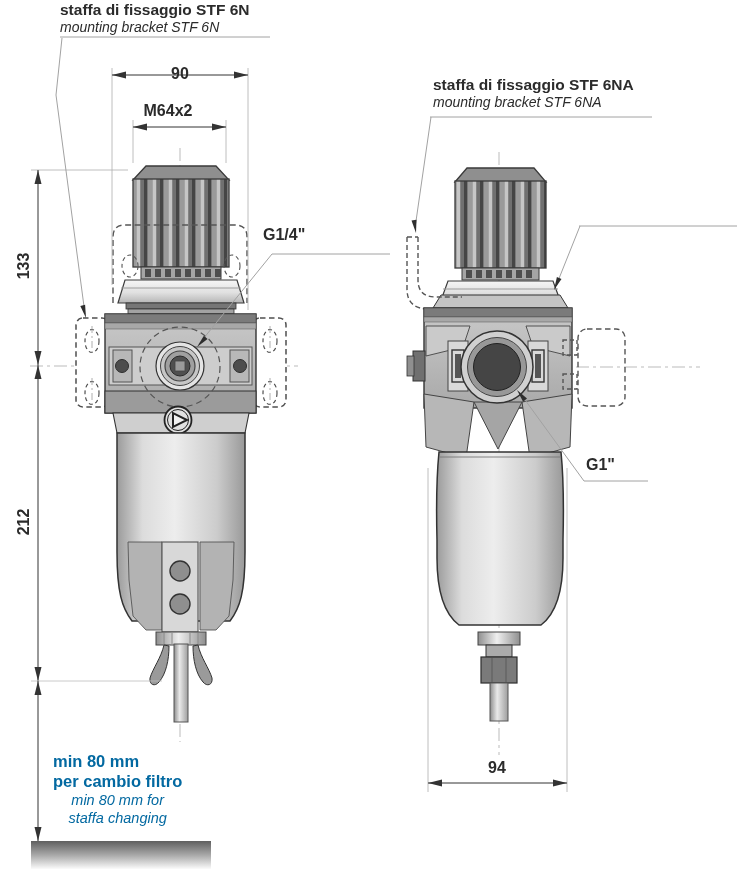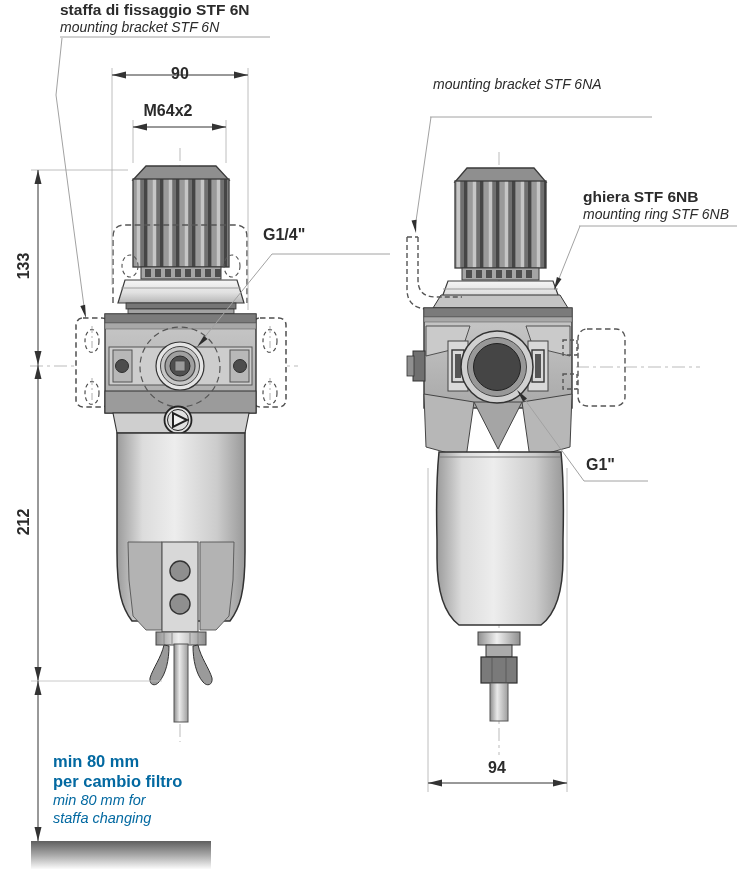--- a/index.html
+++ b/index.html
@@ -8,21 +8,21 @@
   .stage svg{position:absolute;left:0;top:0;}
   .lbl{position:absolute;color:#2b2b2b;white-space:nowrap;}
   .lbl .t{display:block;font-weight:bold;font-size:15.5px;line-height:18px;}
   .lbl .s{display:block;font-style:italic;font-size:14px;line-height:17px;}
   .dim{position:absolute;font-weight:bold;font-size:16px;color:#2b2b2b;
        text-align:center;white-space:nowrap;}
   .vdim{width:70px;transform:rotate(-90deg);transform-origin:center;}
   .port{position:absolute;font-weight:bold;font-size:16px;color:#2b2b2b;white-space:nowrap;}
   .clearance{position:absolute;color:#0369a1;white-space:nowrap;}
   .clearance .b{display:block;font-weight:bold;font-size:16.5px;line-height:20px;}
-  .clearance .i{display:block;font-style:italic;font-size:14.5px;line-height:18px;}
+  .clearance .i{display:block;font-style:italic;font-size:14.5px;line-height:18px;text-align:center;}
 </style>
 </head>
 <body>
 
 <div class="stage">
 
 <svg width="754" height="871" viewBox="0 0 754 871">
   <defs>
     <pattern id="knurl" width="16" height="10" patternUnits="userSpaceOnUse">
       <rect width="16" height="10" fill="#6b6b6b"></rect>
@@ -293,27 +293,24 @@
 
   <rect x="31" y="841" width="180" height="28" fill="url(#gradFloor)"></rect>
 </svg>
 
 <div class="lbl" style="left:60px;top:1px;">
   <span class="t">staffa di fissaggio STF 6N</span>
   <span class="s">mounting bracket STF 6N</span>
 </div>
 
 <div class="lbl" style="left:433px;top:76px;">
+  <span class="t">staffa di fissaggio STF 6NA</span>
   <span class="s">mounting bracket STF 6NA</span>
 </div>
 
-<div class="lbl" style="left:583px;top:188px;">
-  <span class="t">ghiera STF 6NB</span>
-  <span class="s">mounting ring STF 6NB</span>
-</div>
 
 <div class="dim" style="left:150px;top:65px;width:60px;">90</div>
 <div class="dim" style="left:128px;top:102px;width:80px;">M64x2</div>
 <div class="dim vdim" style="left:-11px;top:257px;">133</div>
 <div class="dim vdim" style="left:-11px;top:513px;">212</div>
 <div class="dim" style="left:467px;top:759px;width:60px;">94</div>
 
 <div class="port" style="left:263px;top:226px;">G1/4"</div>
 <div class="port" style="left:586px;top:456px;">G1"</div>
 

